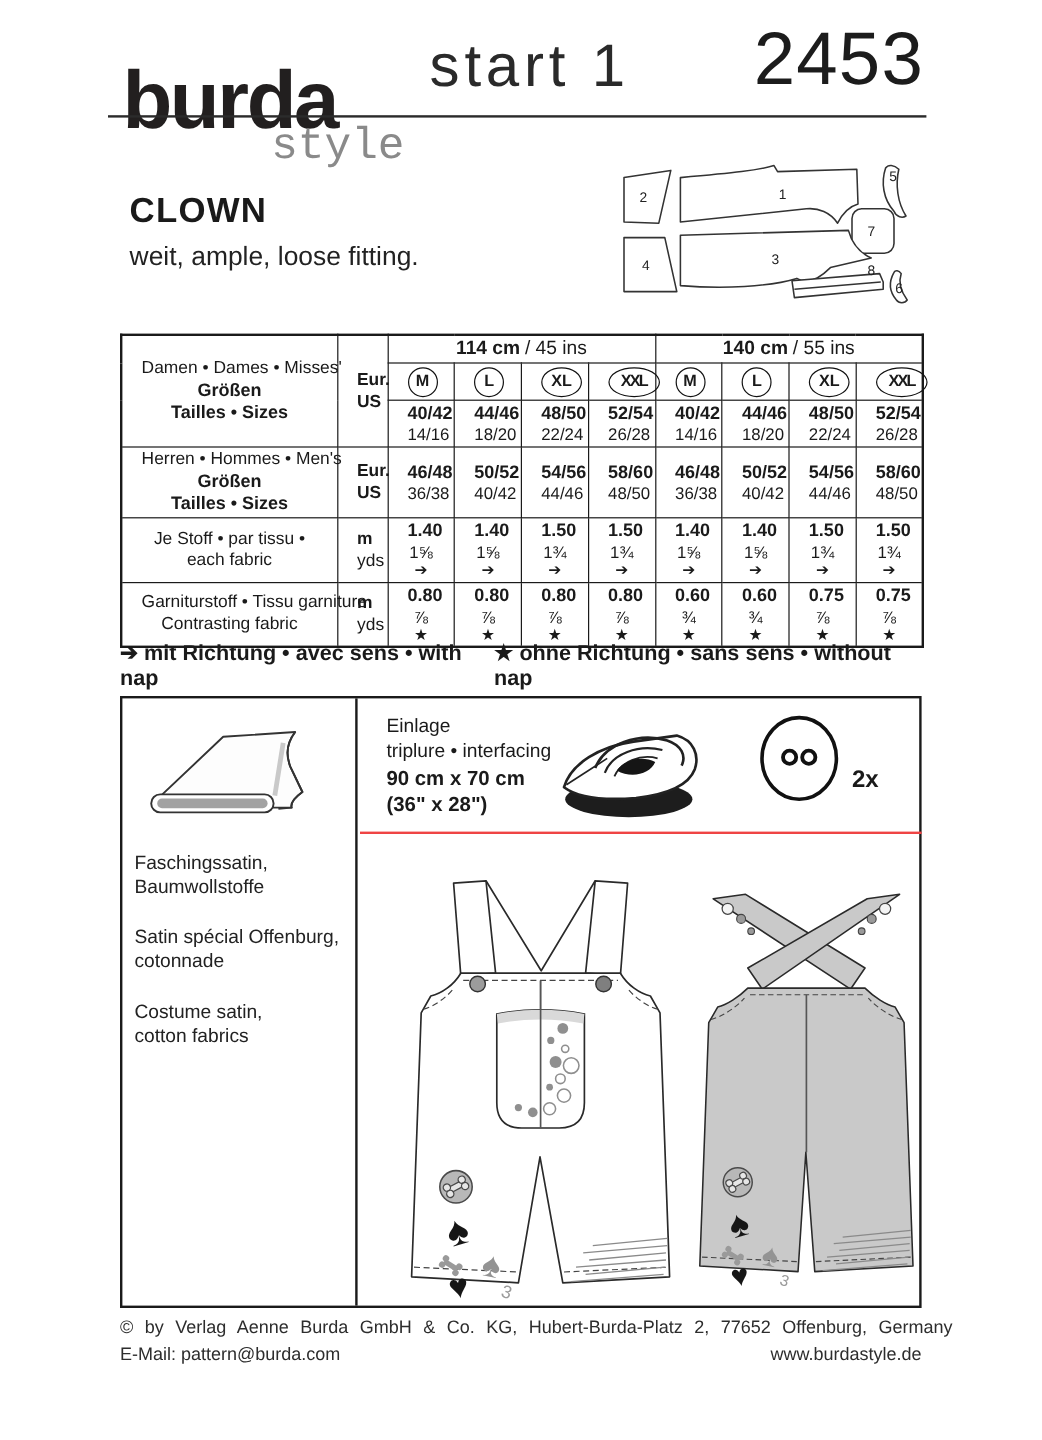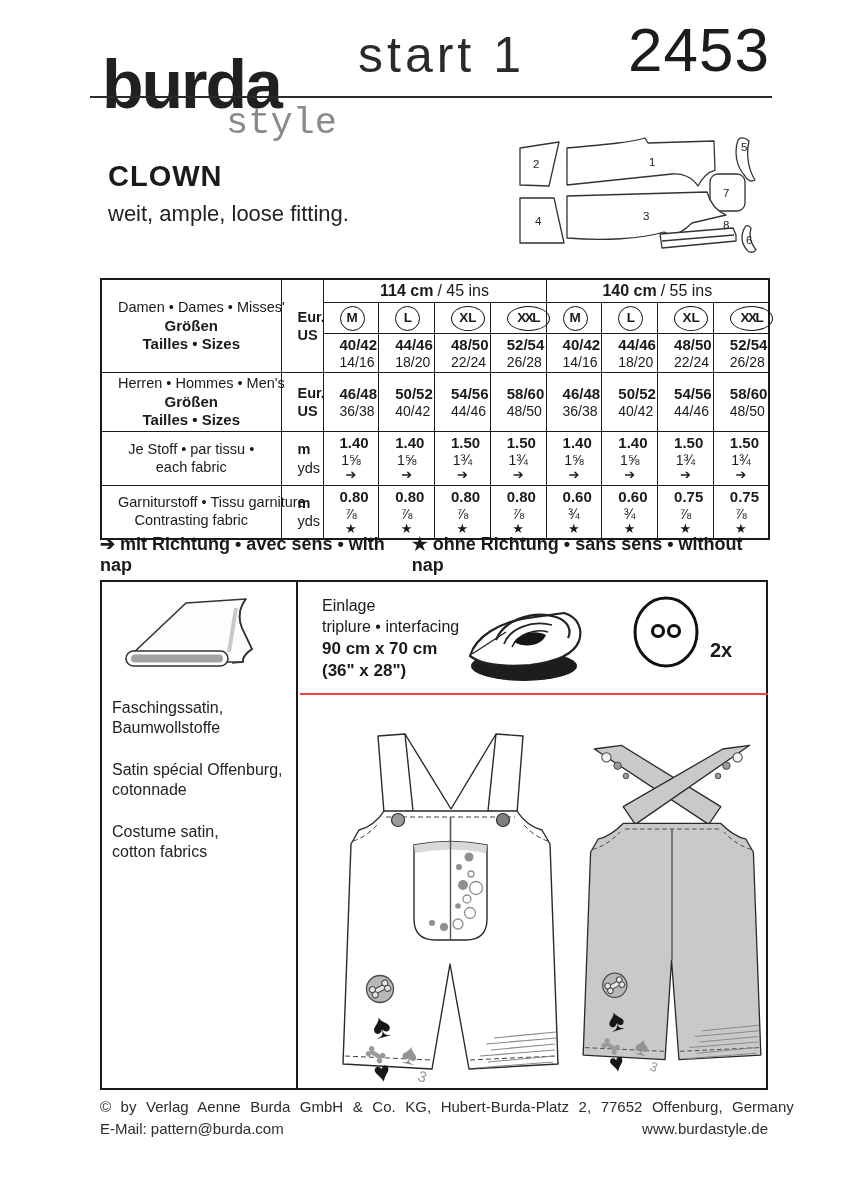--- a/index.html
+++ b/index.html
@@ -44,21 +44,21 @@
   tr.r-tall td { height:53px; }
   td.g2 { border-left:3px solid #1a1a1a; }
   .v1 { font-weight:bold; font-size:15px; line-height:1.2; }
   .v2 { font-size:14px; line-height:1.15; }
   .v3 { font-size:13px; line-height:1.1; }
   td.vmid { vertical-align:middle; }
   
   .legend { position:absolute; left:100px; top:533px; width:668px; display:flex; justify-content:flex-start; font-size:18px;font-weight:bold; }
   
   .materials { position:absolute; left:100px; top:580px; width:668px; height:510px; border:2px solid #1a1a1a; }
-  .mat-left { position:absolute; left:0; top:0; width:196px; height:100%; border-right:2px solid #1a1a1a; padding:12px 10px; }
+  .mat-left { position:absolute; left:0; top:0; width:196px; height:100%; border-right:2px solid #1a1a1a; padding:23px 10px; }
   .fabric-text { font-size:16px; line-height:1.28; color:#222; margin-top:21px; }
   .fabric-text:first-of-type { margin-top:2px; }
   .mat-right-top { position:absolute; left:198px; top:0; width:468px; height:113px; border-bottom:2px solid #ef4444; }
   .interfacing-text { position:absolute; left:22px; top:14px; font-size:16px; line-height:1.3; }
   .interfacing-bold { font-weight:bold; font-size:17px; }
   .iron-wrap { position:absolute; left:160px; top:10px; }
   .button-wrap { position:absolute; left:330px; top:12px; display:flex; align-items:flex-end; }
   .button-qty { font-weight:bold; font-size:20px; margin-left:4px; margin-bottom:10px; }
   .drawings { position:absolute; left:198px; top:115px; width:468px; height:393px; }
   .front-svg { position:absolute; left:28px; top:36px; }

